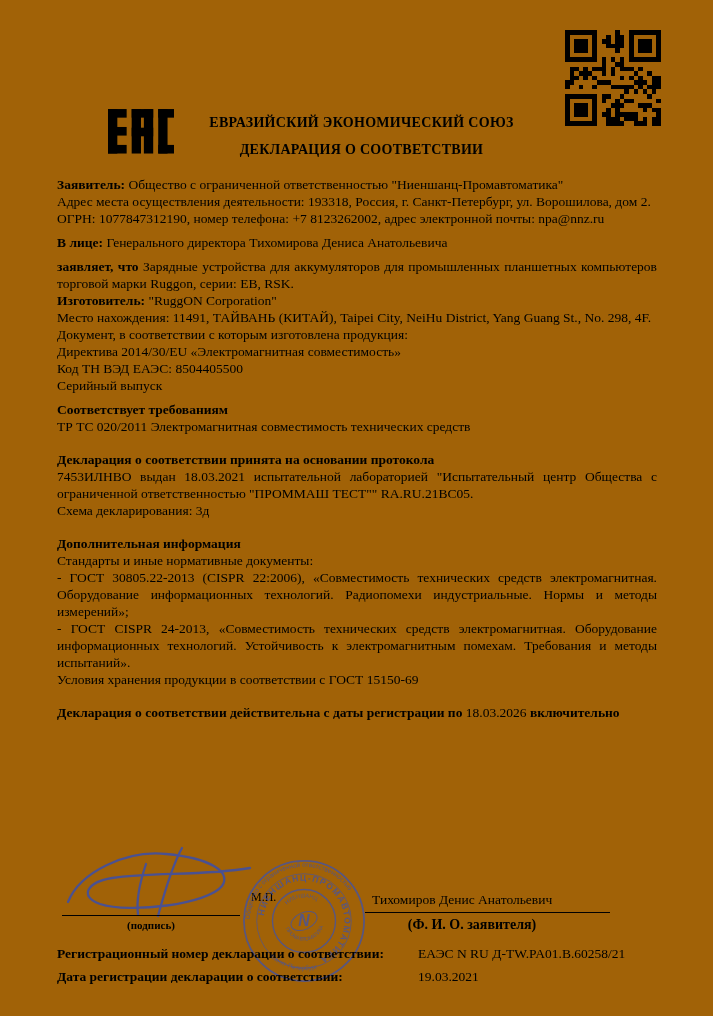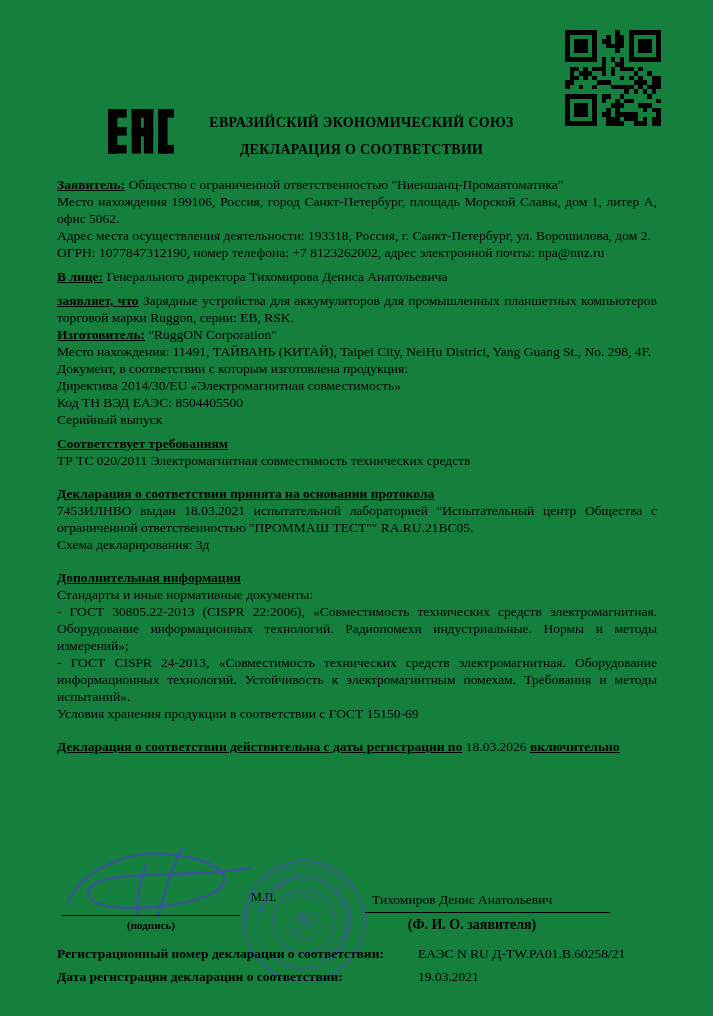--- a/index.html
+++ b/index.html
@@ -1,29 +1,29 @@
 <!DOCTYPE html>
 <html><head>
 <meta charset="utf-8">
 <style>
   html,body{margin:0;padding:0;background:#e8e8e8;}
   .page{
-    position:relative;width:713px;height:1016px;margin:0 auto;background:#15803d;
+    position:relative;width:713px;height:1016px;margin:0 auto;background:#a16207;
     font-family:"Liberation Serif","DejaVu Serif",serif;color:#000;
     font-size:13.5px;line-height:17px;overflow:hidden;
   }
   
   .eac-logo{position:absolute;left:108px;top:106px;width:66px;height:52px;}
   .titles{position:absolute;left:120px;right:110px;top:114px;text-align:center;font-weight:bold;font-size:14px;letter-spacing:.3px;}
   .titles .t2{margin-top:10px;}
   .qr{position:absolute;left:565px;top:30px;width:96px;height:96px;}
   
   .body{position:absolute;left:57px;top:176px;width:600px;}
   p{margin:0;text-align:justify;}
-  .b{font-weight:bold;text-decoration:underline;}
+  .b{font-weight:bold;}
   .gap7{margin-top:7px;}
   .gap16{margin-top:16px;}
   
   .sig-svg{position:absolute;left:54px;top:842px;}
   .line-left{position:absolute;left:62px;top:915px;width:178px;border-top:1.5px solid #000;}
   .cap-sign{position:absolute;left:62px;top:917px;width:178px;text-align:center;font-weight:bold;font-size:11px;}
   .mp{position:absolute;left:251px;top:889px;font-size:12px;}
   .stamp{position:absolute;left:240px;top:857px;width:128px;height:128px;}
   .fio-name{position:absolute;left:372px;top:891px;font-size:13.5px;}
   .line-right{position:absolute;left:365px;top:912px;width:245px;border-top:1.5px solid #000;}
@@ -278,21 +278,20 @@
       <rect x="12" y="20" width="1" height="1" fill="#000"></rect>
       <rect x="15" y="20" width="1" height="1" fill="#000"></rect>
       <rect x="16" y="20" width="1" height="1" fill="#000"></rect>
       <rect x="17" y="20" width="1" height="1" fill="#000"></rect>
       <rect x="19" y="20" width="1" height="1" fill="#000"></rect>
       <rect x="20" y="20" width="1" height="1" fill="#000"></rect>
     </svg>
 
   <div class="body">
     <p><span class="b">Заявитель:</span> <span>Общество с ограниченной ответственностью "Ниеншанц-Промавтоматика"</span></p>
-    <p>Место нахождения 199106, Россия, город Санкт-Петербург, площадь Морской Славы, дом 1, литер А, офис 5062.</p>
     <p>Адрес места осуществления деятельности: 193318, Россия, г. Санкт-Петербург, ул. Ворошилова, дом 2.</p>
     <p>ОГРН: 1077847312190, номер телефона: +7 8123262002, адрес электронной почты: npa@nnz.ru</p>
 
     <p class="gap7"><span class="b">В лице:</span> <span>Генерального директора Тихомирова Дениса Анатольевича</span></p>
 
     <p class="gap7"><span class="b">заявляет, что</span> <span>Зарядные устройства для аккумуляторов для промышленных планшетных компьютеров торговой марки Ruggon, серии: EB, RSK.</span></p>
     <p><span class="b">Изготовитель:</span> <span>"RuggON Corporation"</span></p>
     <p>Место нахождения: 11491, ТАЙВАНЬ (КИТАЙ), Taipei City, NeiHu District, Yang Guang St., No. 298, 4F.</p>
     <p>Документ, в соответствии с которым изготовлена продукция:</p>
     <p>Директива 2014/30/EU «Электромагнитная совместимость»</p>

